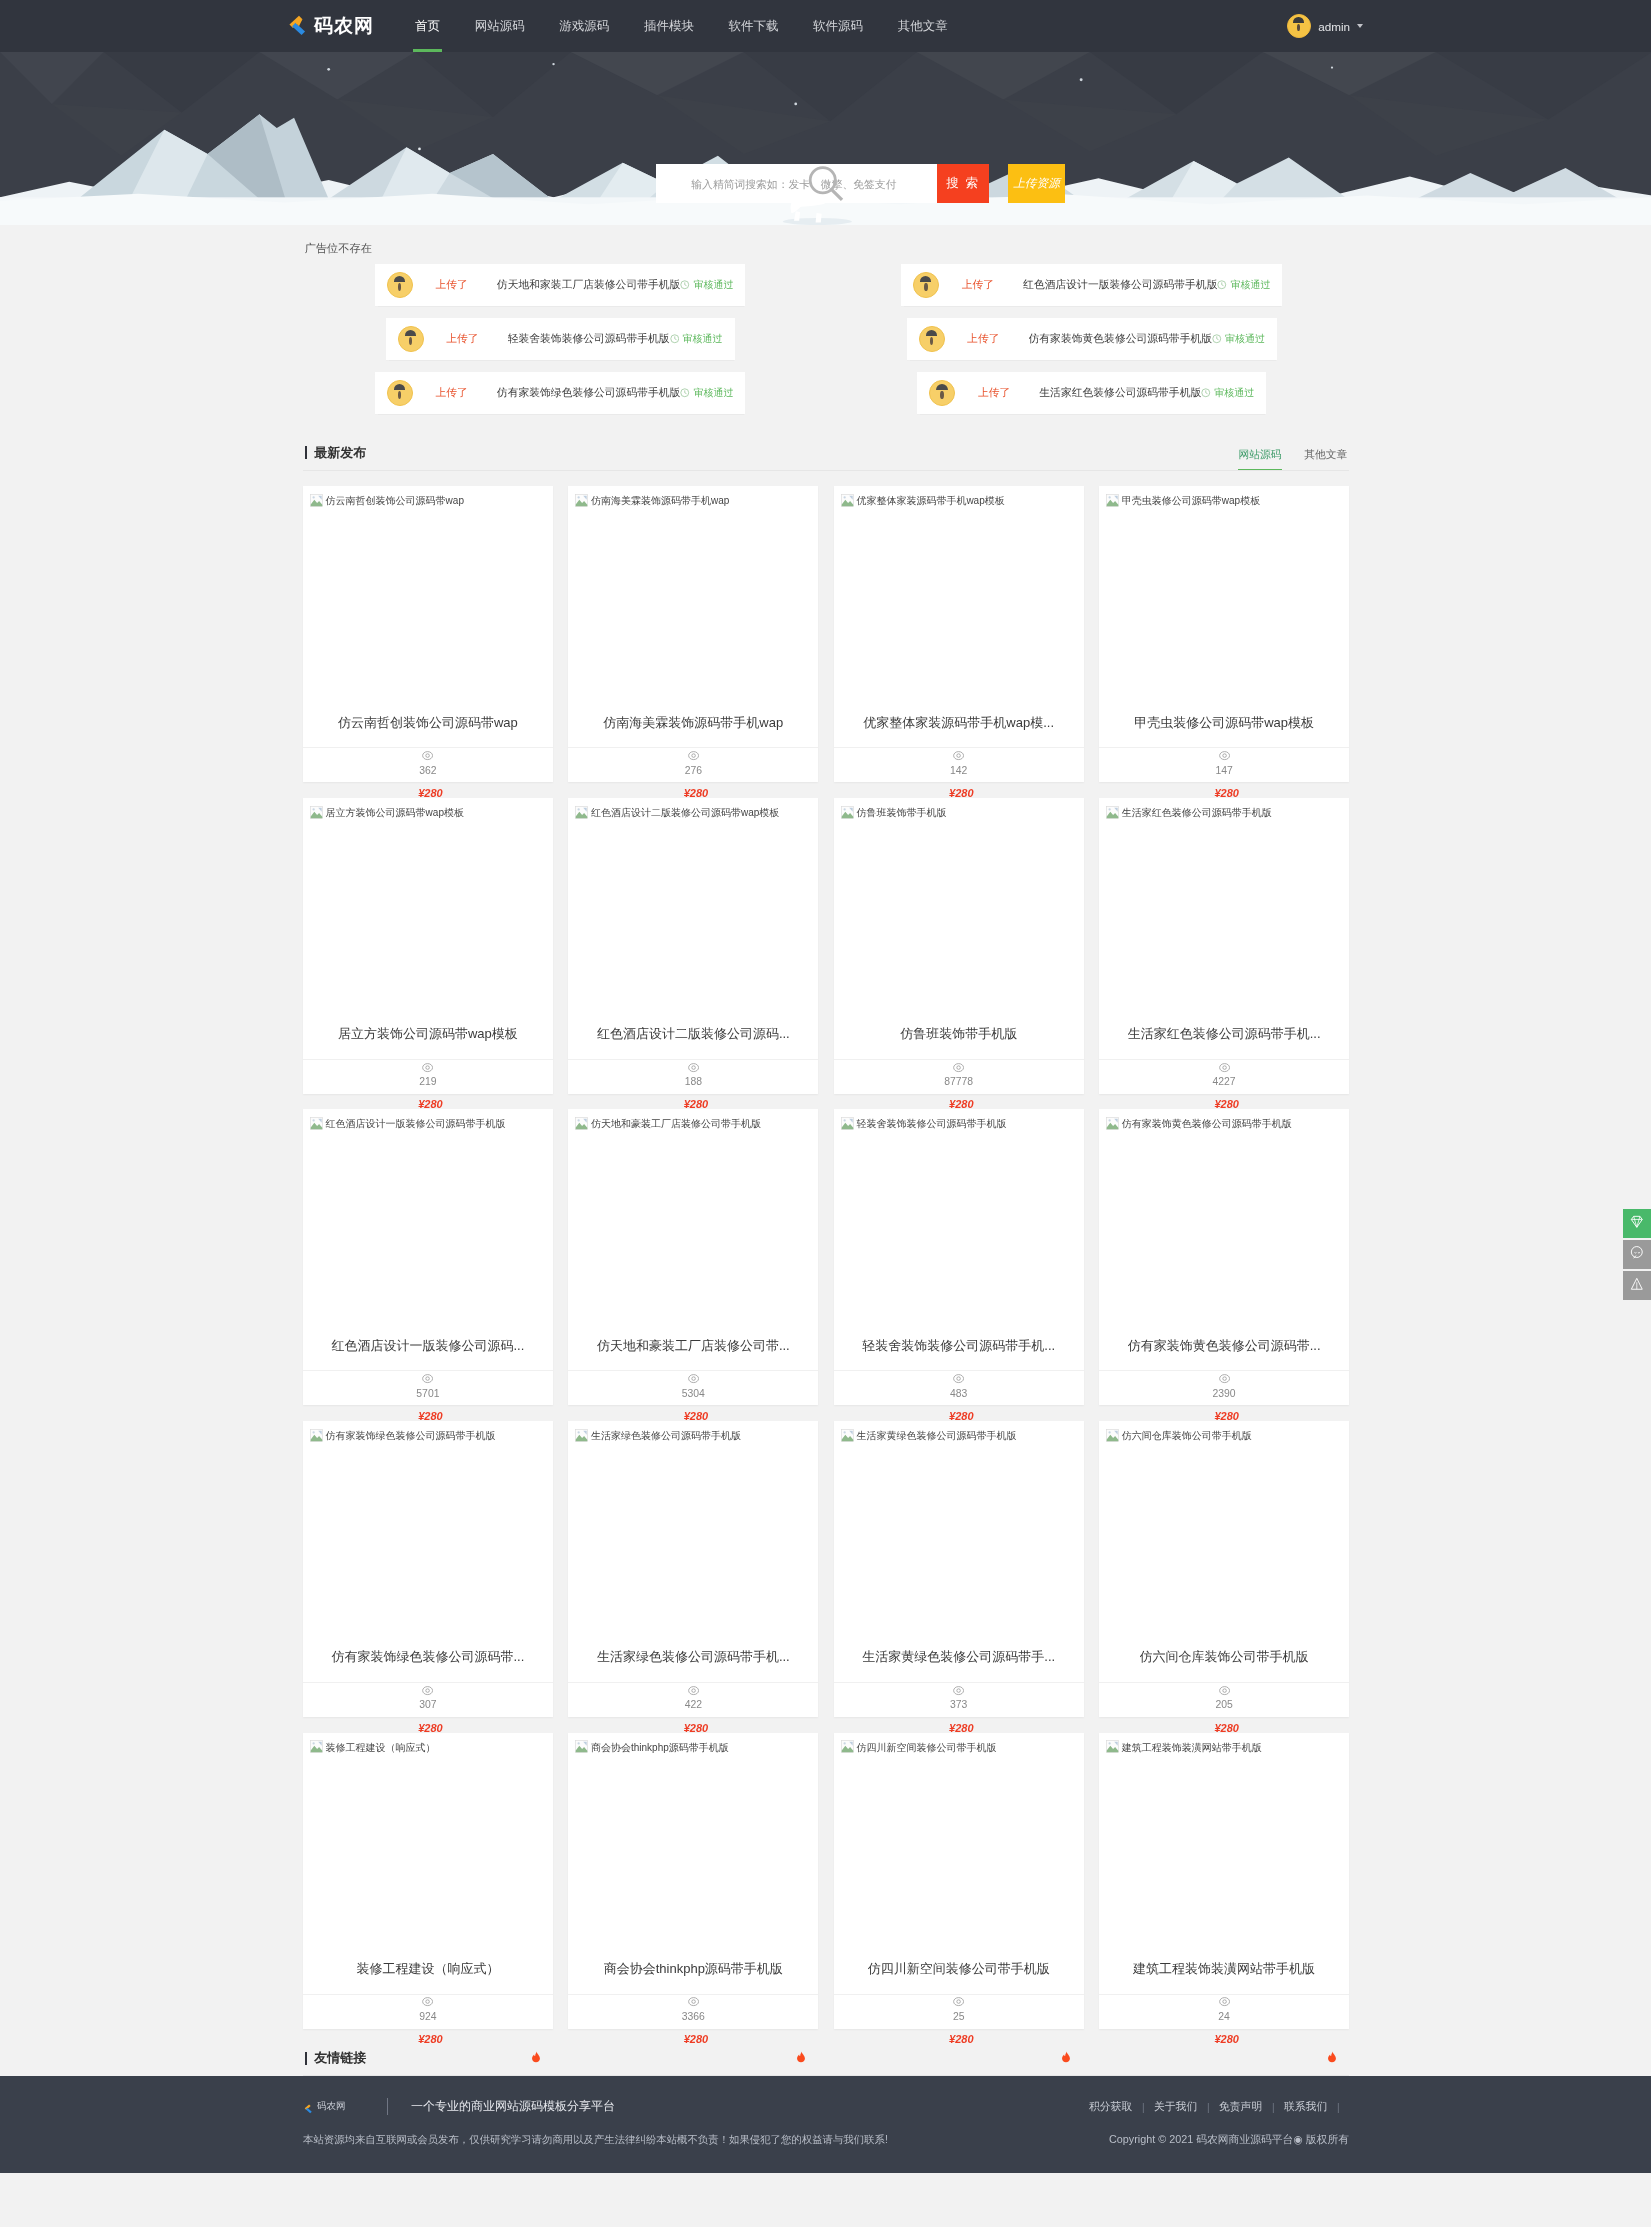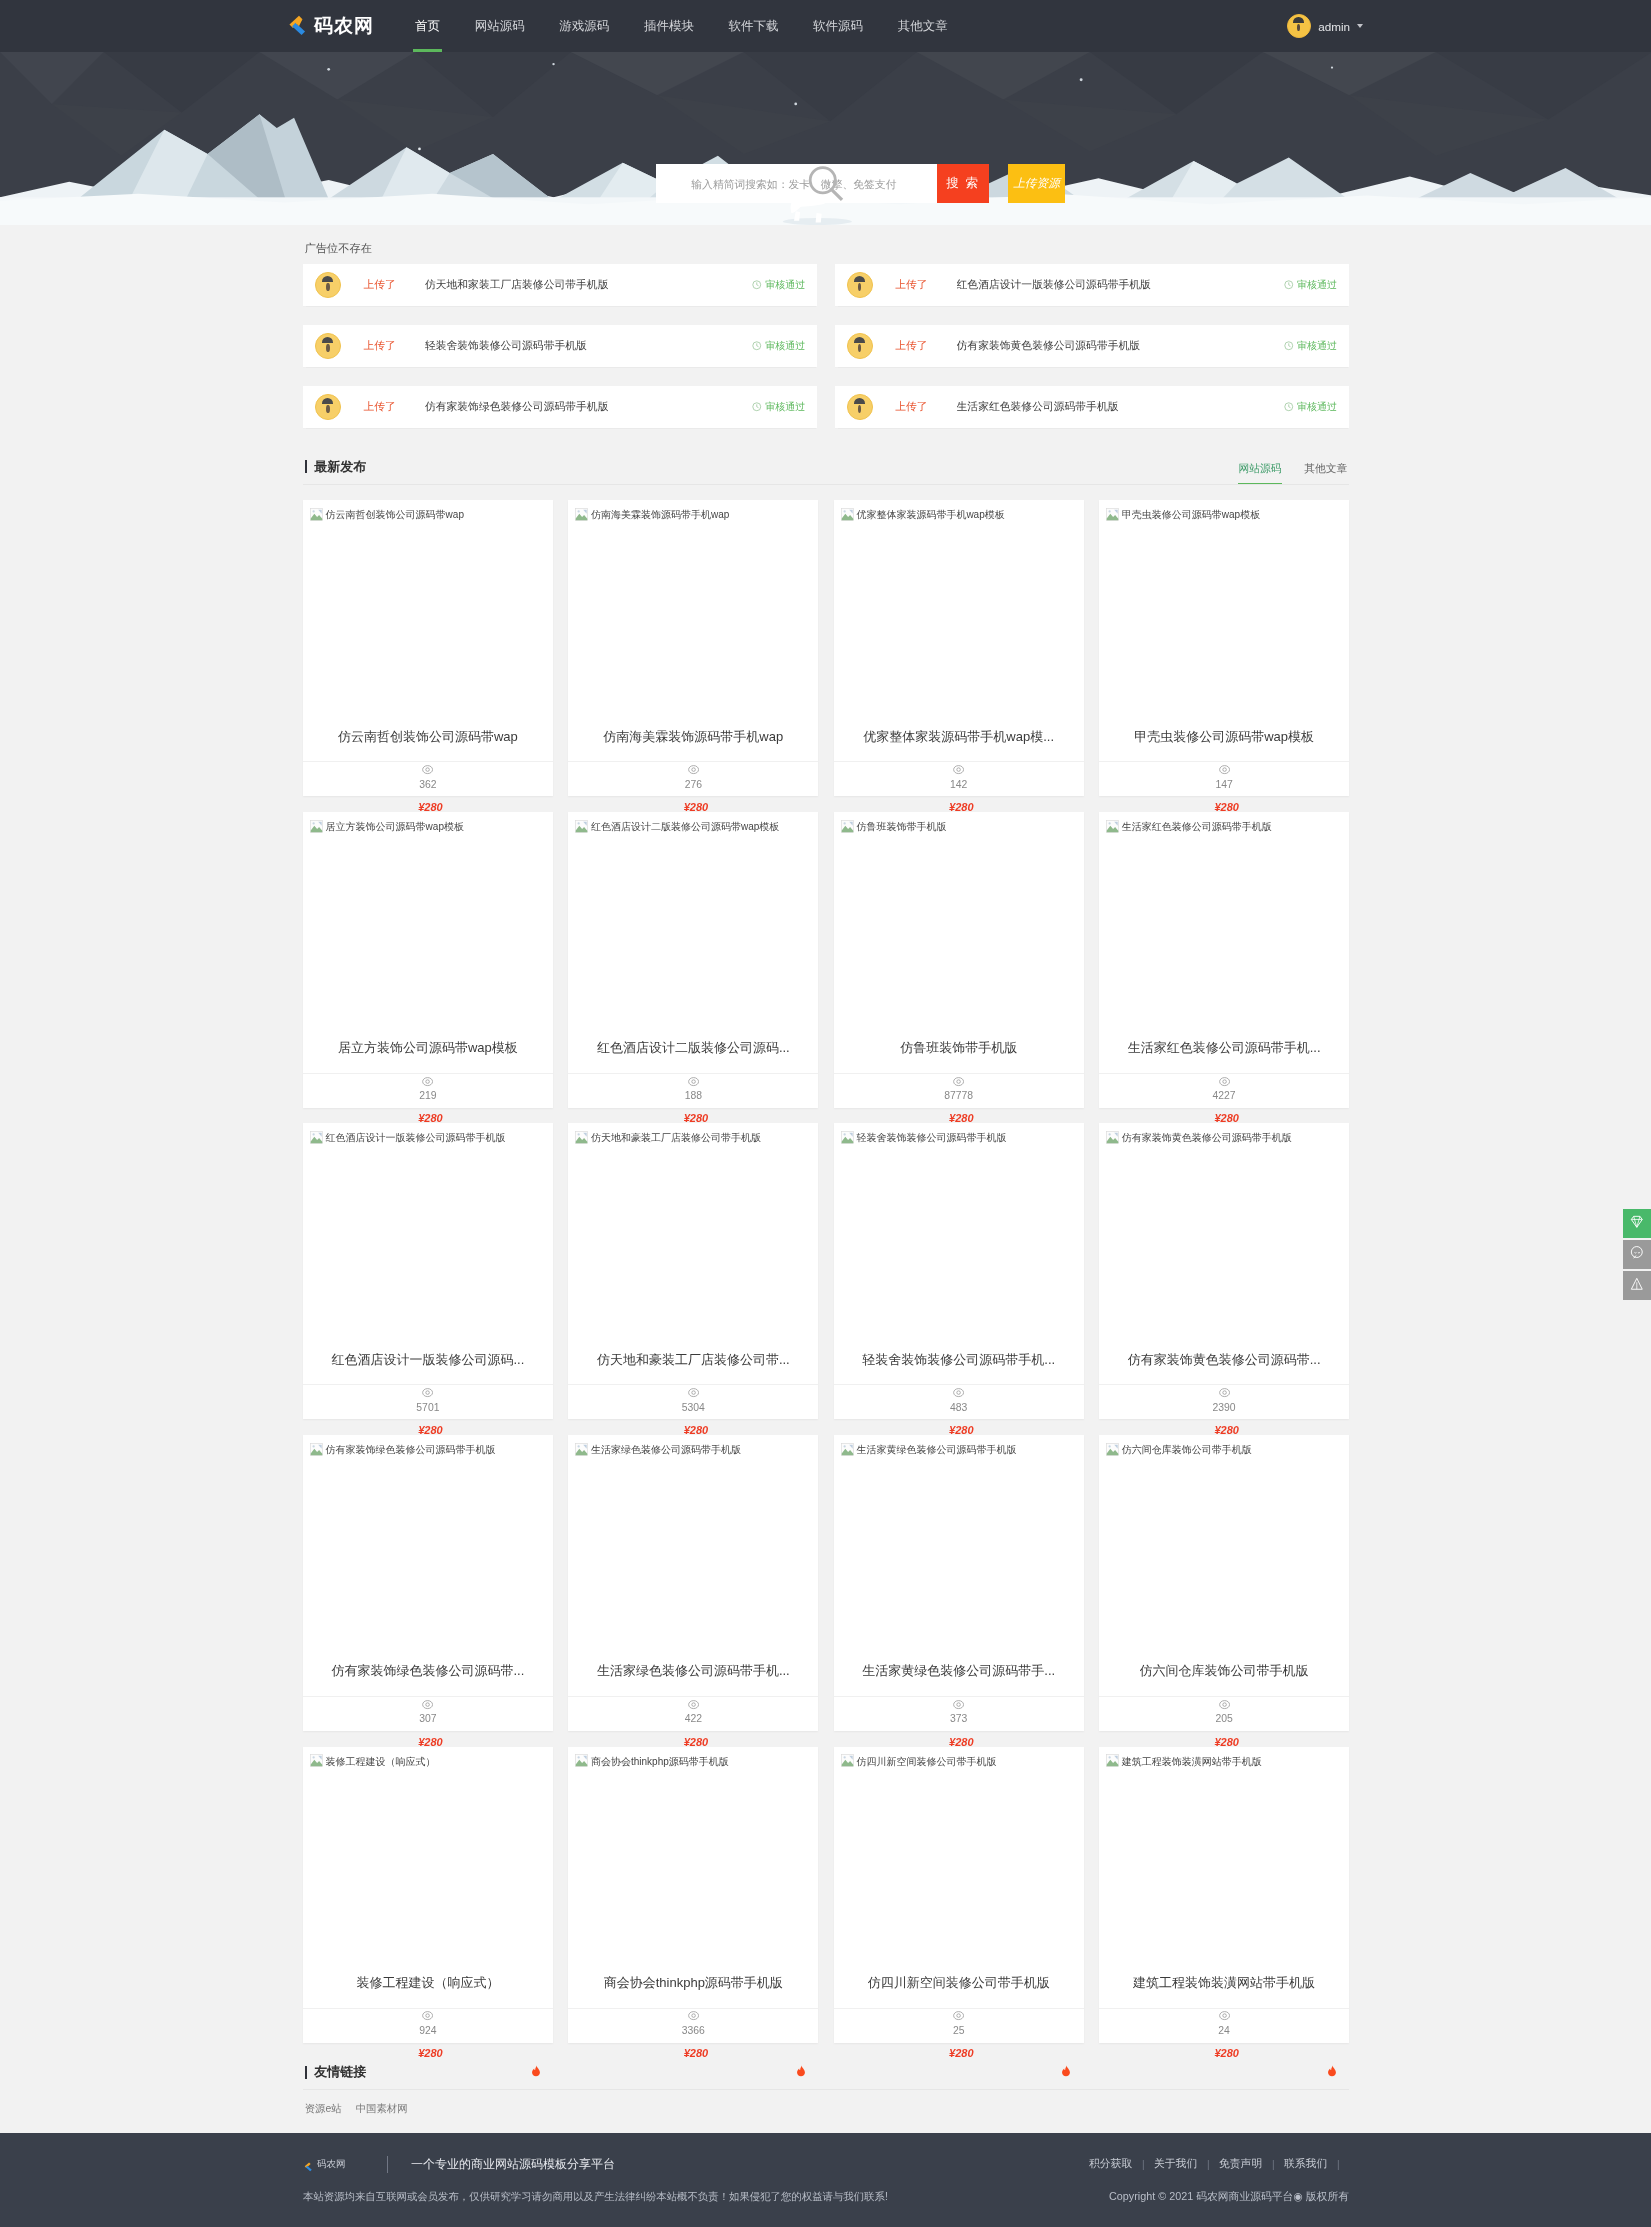--- a/index.html
+++ b/index.html
@@ -145,21 +145,21 @@
     color: #555;
     padding: 15.6px 1.7px 8.6px;
   }
 
   
   .feed {
     display: flex;
     gap: 17.3px;
     padding-bottom: 14px;
   }
-  .feed-col { flex: 1; display: flex; flex-direction: column; gap: 19px; }
+  .feed-col { flex: 1; display: flex; flex-direction: column; gap: 12px; align-items: center; }
   .feed-row {
     background: #fff;
     height: 42px;
     display: flex;
     align-items: center;
     padding: 0 12px;
     box-shadow: 0 0.9px 0.9px rgba(0,0,0,.03);
   }
   .feed-avatar {
     width: 26px; height: 26px; border-radius: 50%;
@@ -1048,24 +1048,20 @@
         </div>
       </div>
     </div>
 
   <div class="links-head">
     <div class="sec-title">
       <i class="sec-bar"></i>
       <span>友情链接</span>
     </div>
   </div>
-  <div class="links-body">
-    <a class="link-a">资源e站</a>
-    <a class="link-a">中国素材网</a>
-  </div>
 </div>
 
 <div class="footer">
   <div class="footer-inner">
     <div class="footer-top">
       <div class="f-logo">
         <span class="f-logo-mark">
           <svg viewBox="0 0 12 12" width="10.4" height="10.4">
             <path d="M2 5 L7 0.5 L8.8 2.3 L3.8 6.8 Z" fill="#f5a623"></path>
             <path d="M3.2 6 L8.3 10.8 L10.1 9 L5 4.3 Z" fill="#2b8ae0"></path>

